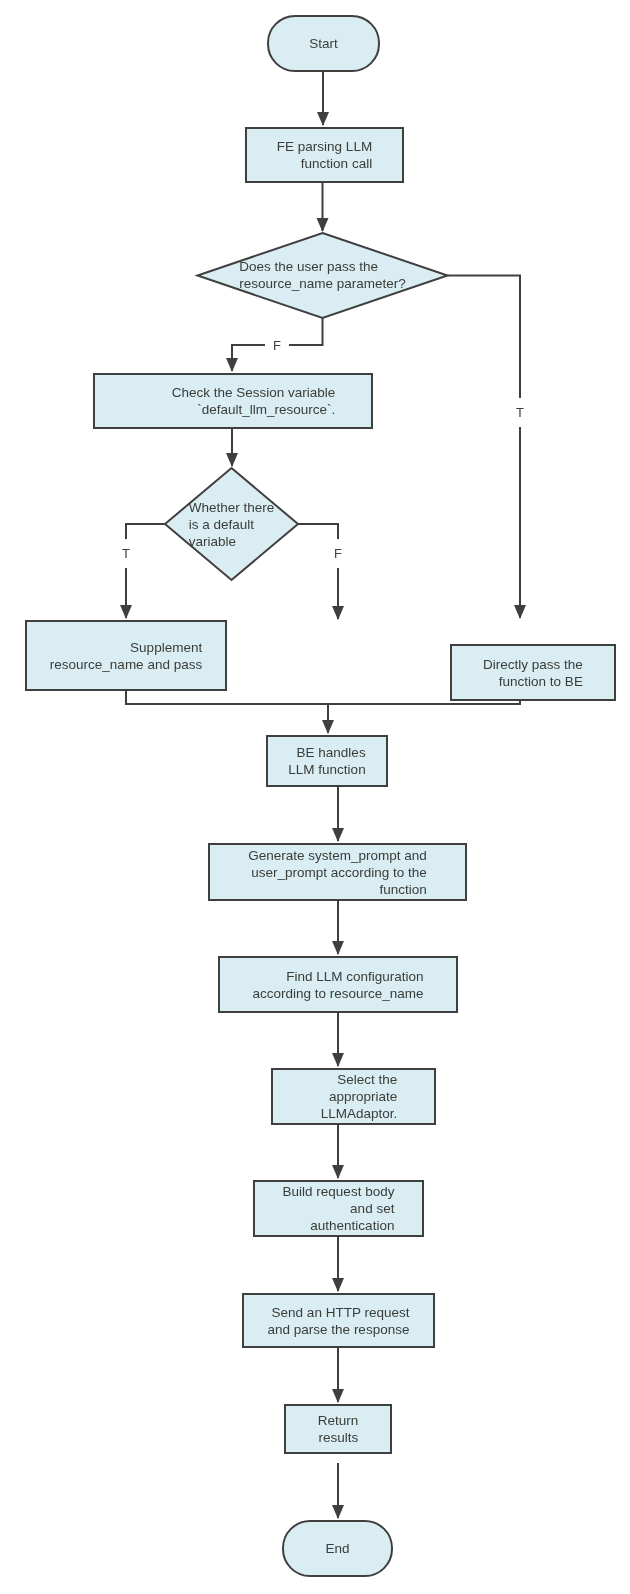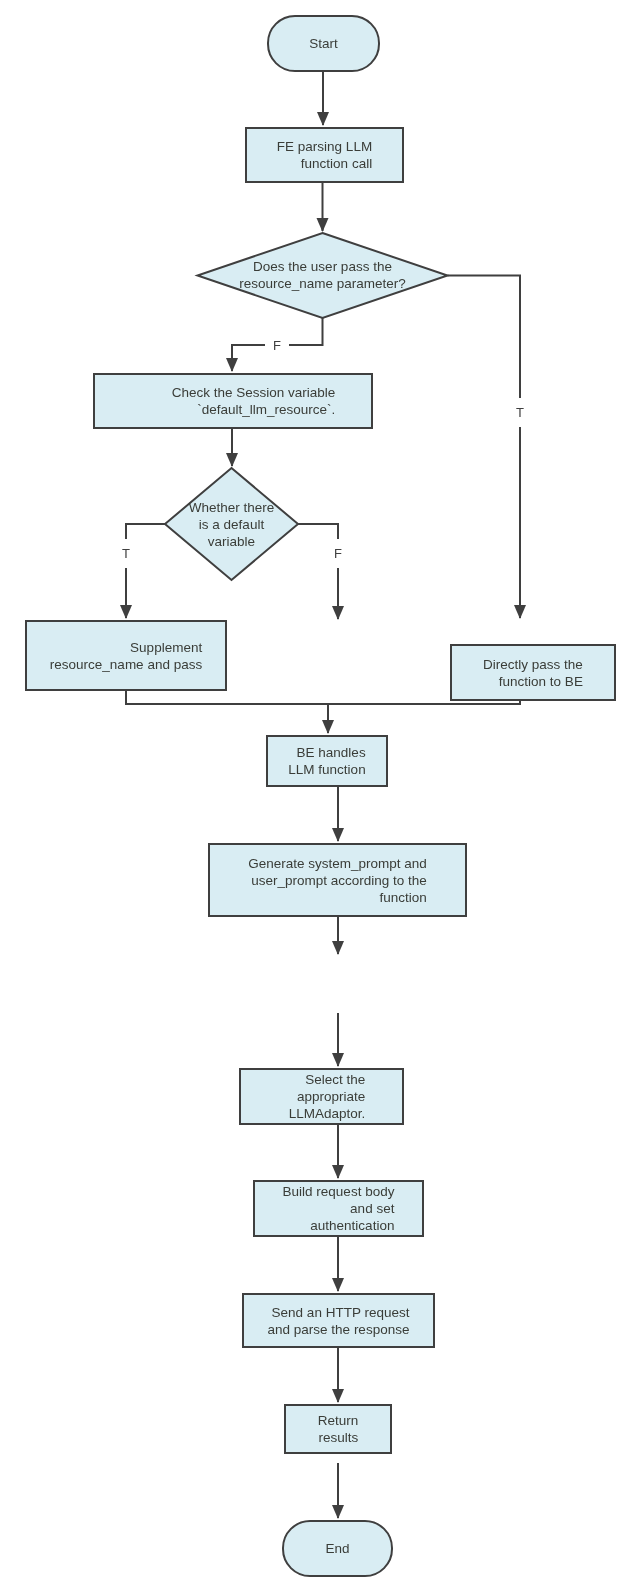--- a/index.html
+++ b/index.html
@@ -34,35 +34,34 @@
   .terminator { border-radius: 28px; }
 
   
   .n-start      { left:267px; top:15px;   width:113px; height:57px; }
   .n-fe         { left:245px; top:127px;  width:159px; height:56px; }
   .n-check      { left:93px;  top:373px;  width:280px; height:56px;padding-left:41px; }
   .n-supplement { left:25px;  top:620px;  width:202px; height:71px; }
   .n-throw      { left:282px; top:621px;  width:113px; height:56px; }
   .n-direct     { left:450px; top:644px;  width:166px; height:57px; }
   .n-be         { left:266px; top:735px;  width:122px; height:52px; }
-  .n-generate   { left:208px; top:843px;  width:259px; height:74px; }
+  .n-generate   { left:208px; top:843px;  width:259px; height:58px; }
   .n-find       { left:218px; top:956px;  width:240px; height:57px; }
-  .n-select     { left:239px; top:1068px; width:165px; height:57px;padding-left:11px; }
+  .n-select     { left:271px; top:1068px; width:165px; height:57px;padding-left:11px; }
   .n-build      { left:253px; top:1180px; width:171px; height:57px; }
   .n-send       { left:242px; top:1293px; width:193px; height:55px; }
   .n-return     { left:284px; top:1404px; width:108px; height:50px; }
   .n-end        { left:282px; top:1520px; width:111px; height:57px; }
 
   
   .dlabel {
     position: absolute;
     display: flex;
     align-items: center;
     justify-content: center;
-    text-align: center;
     white-space: pre-line;
     font-size: 13.5px;
     line-height: 1.26;
     color: #3a3d38;
   }
   .d1-label { left:200px; top:252px; width:245px; height:46px; }
   .d2-label { left:166px; top:497px; width:131px; height:55px; }
 
   
   .elabel {
@@ -126,20 +125,22 @@
 variable</div>
   <div class="node n-supplement">Supplement
 resource_name and pass</div>
   <div class="node n-direct">Directly pass the
 function to BE</div>
   <div class="node n-be">BE handles
 LLM function</div>
   <div class="node n-generate">Generate system_prompt and
 user_prompt according to the
 function</div>
+  <div class="node n-find">Find LLM configuration
+according to resource_name</div>
   <div class="node n-select">Select the
 appropriate
 LLMAdaptor.</div>
   <div class="node n-send">Send an HTTP request
 and parse the response</div>
   <div class="node n-build">Build request body
 and set
 authentication</div>
   <div class="node n-return">Return
 results</div>

